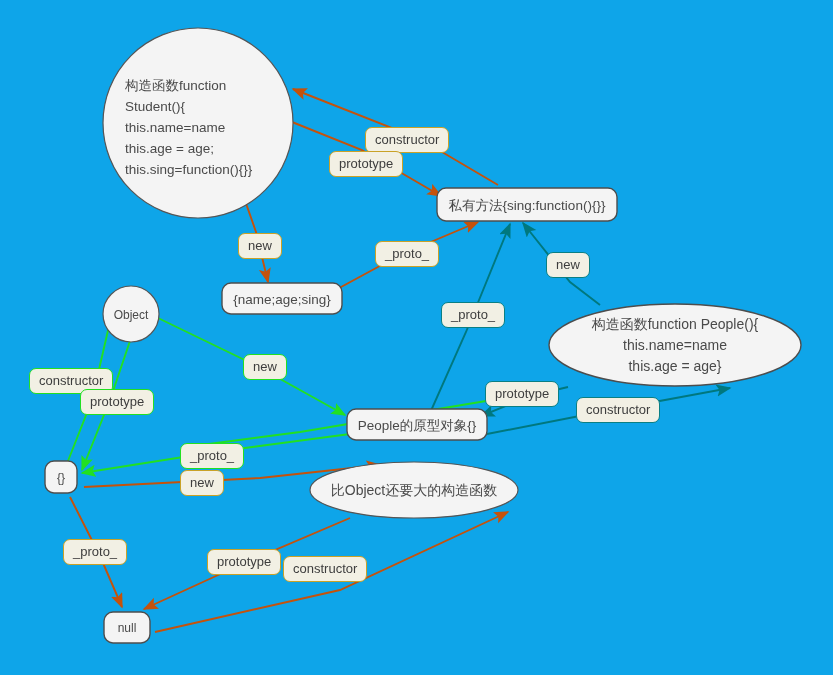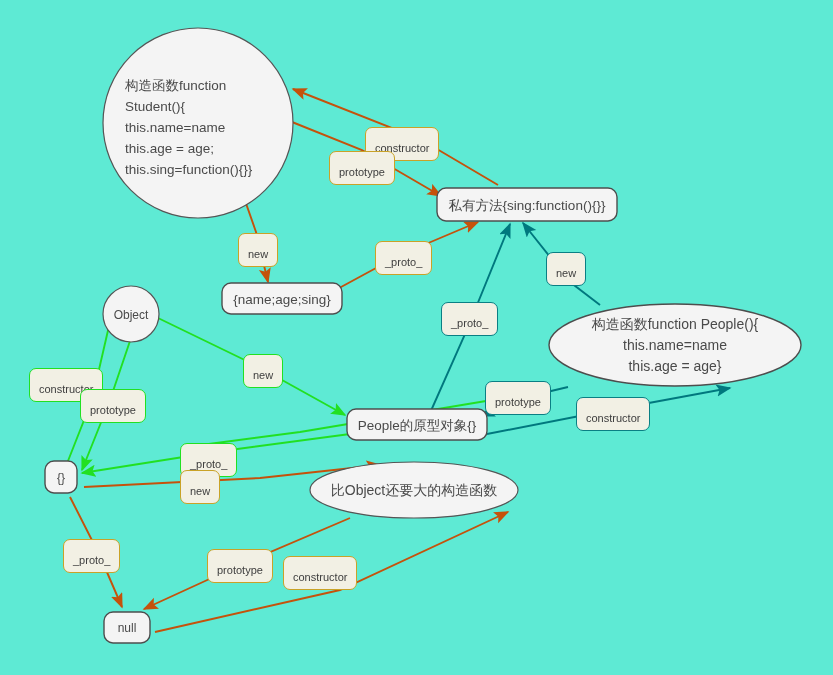--- a/index.html
+++ b/index.html
@@ -10,21 +10,21 @@
   body {
     width: 833px;
     height: 675px;
     font-family: "Liberation Sans", "DejaVu Sans", sans-serif;
     overflow: hidden;
   }
   #diagram-root {
     position: relative;
     width: 833px;
     height: 675px;
-    background: #5eead4;
+    background: #0ea5e9;
   }
   svg#diagram-svg {
     position: absolute;
     top: 0;
     left: 0;
     width: 833px;
     height: 675px;
   }
   .node-shape {
     fill: #f4f4f4;
@@ -59,24 +59,24 @@
   .edge-green  { stroke: #22e022; }
   .edge-teal   { stroke: #00787e; }
   .arrow-orange { fill: #c5520b; }
   .arrow-green  { fill: #22e022; }
   .arrow-teal   { fill: #00787e; }
 
   .edge-label {
     position: absolute;
     background: #f2f0e4;
     border-radius: 7px;
-    font-size: 11px;
+    font-size: 13px;
     color: #3d3d3d;
     line-height: 1;
-    padding: 15px 9px 6px 9px;
+    padding: 5px 9px 6px 9px;
     white-space: nowrap;
     font-family: "Liberation Sans", "DejaVu Sans", sans-serif;
     box-sizing: border-box;
   }
   .lbl-orange { border: 1.4px solid #c9a227; }
   .lbl-green  { border: 1.6px solid #22e022; }
   .lbl-teal   { border: 1.4px solid #0a7f84; }
 </style>
 </head>
 <body>

